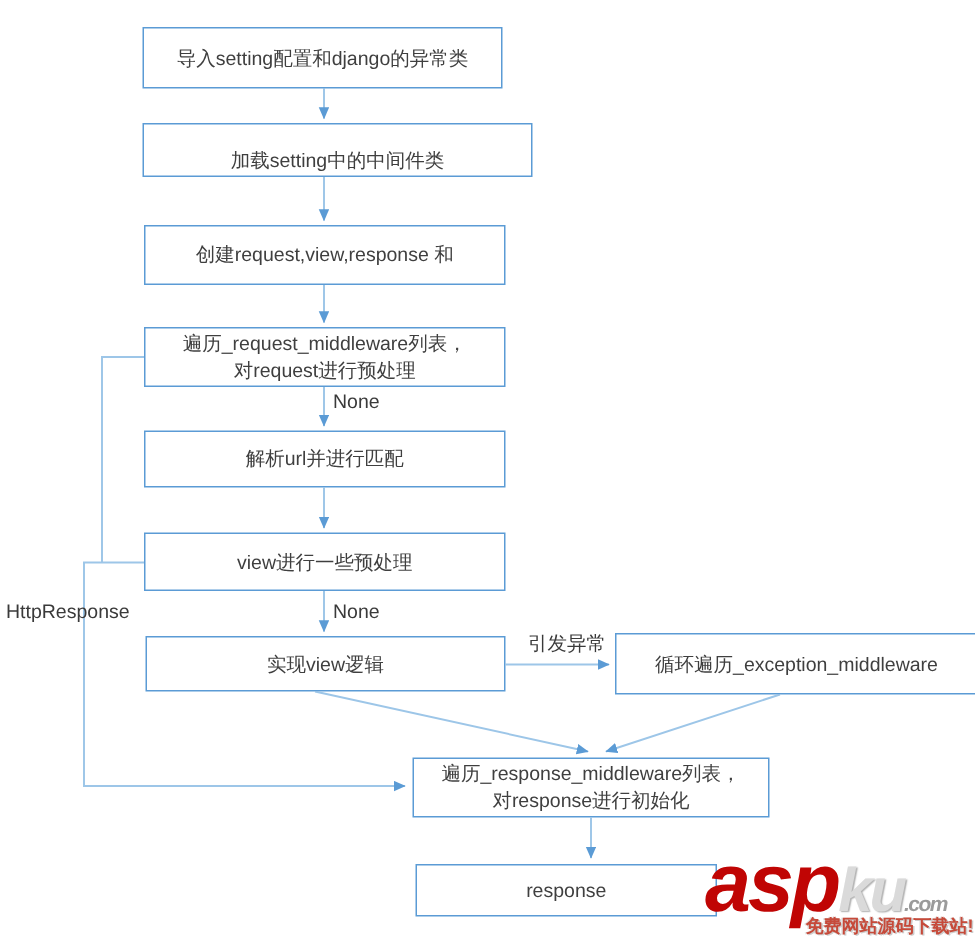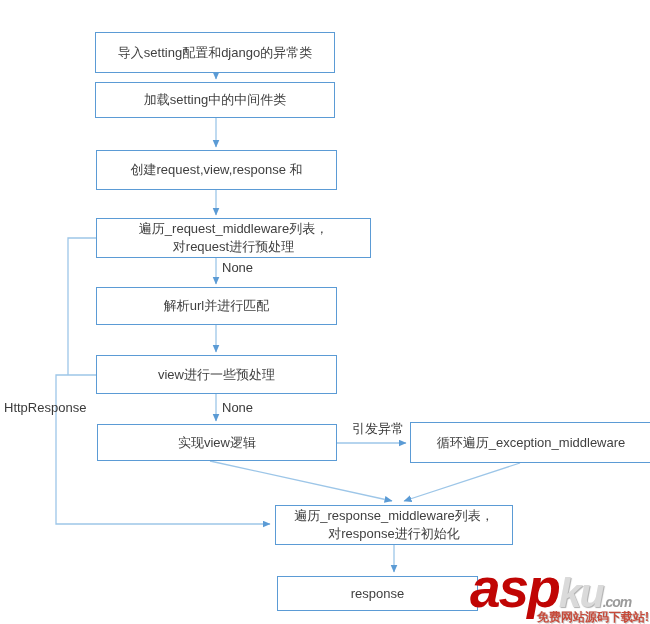--- a/index.html
+++ b/index.html
@@ -20,24 +20,24 @@
     color: #3f3f3f;
     font-size: 13px;
     line-height: 1.35;
     display: flex;
     flex-direction: column;
     justify-content: center;
     align-items: center;
     text-align: center;
     padding: 1px 4px;
   }
-  .n-import   { left: 95px;  top: 18px;  width: 240px; height: 41px; margin-top: 14px; }
-  .n-load     { left: 95px;  top: 82px;  width: 240px; height: 36px; }
+  .n-import   { left: 95px;  top: 18px;  width: 240px; height: 41px; }
+  .n-load     { left: 95px;  top: 82px;  width: 260px; height: 36px; justify-content: flex-end; }
   .n-create   { left: 96px;  top: 150px; width: 241px; height: 40px; }
-  .n-reqmw    { left: 96px;  top: 218px; width: 275px; height: 40px; }
+  .n-reqmw    { left: 96px;  top: 218px; width: 241px; height: 40px; }
   .n-parseurl { left: 96px;  top: 287px; width: 241px; height: 38px; }
   .n-viewmw   { left: 96px;  top: 355px; width: 241px; height: 39px; }
   .n-viewlogic{ left: 97px;  top: 424px; width: 240px; height: 37px; }
   .n-excmw    { left: 410px; top: 422px; width: 242px; height: 41px; }
   .n-respmw   { left: 275px; top: 505px; width: 238px; height: 40px; }
   .n-response { left: 277px; top: 576px; width: 201px; height: 35px; }
   .edge-label {
     position: absolute;
     color: #3a3a3a;
     font-size: 13px;

